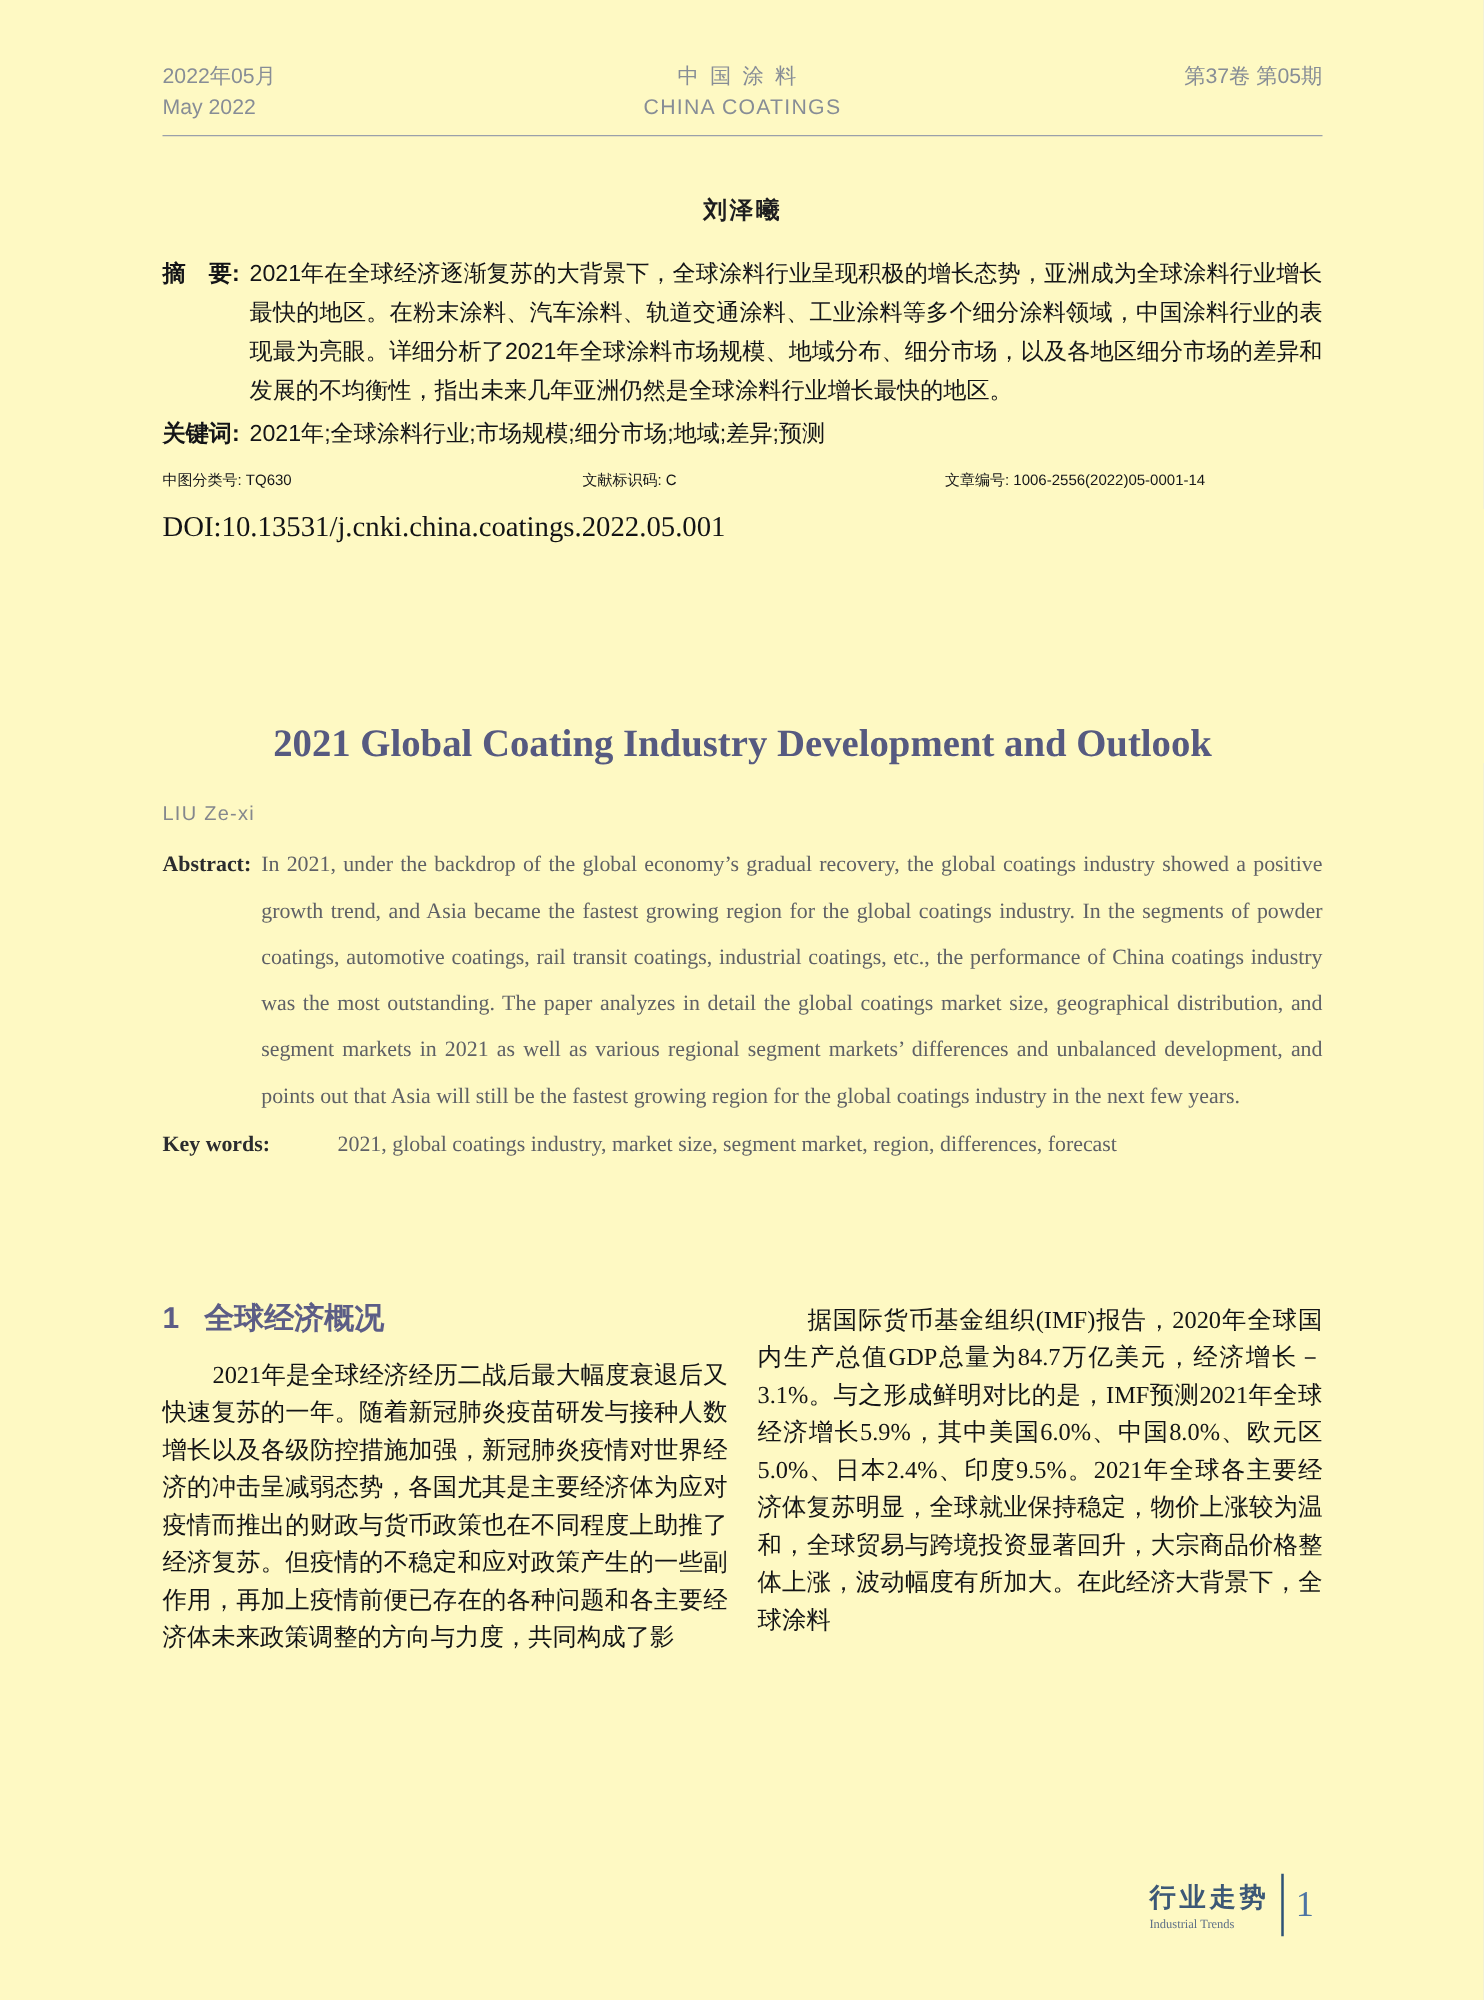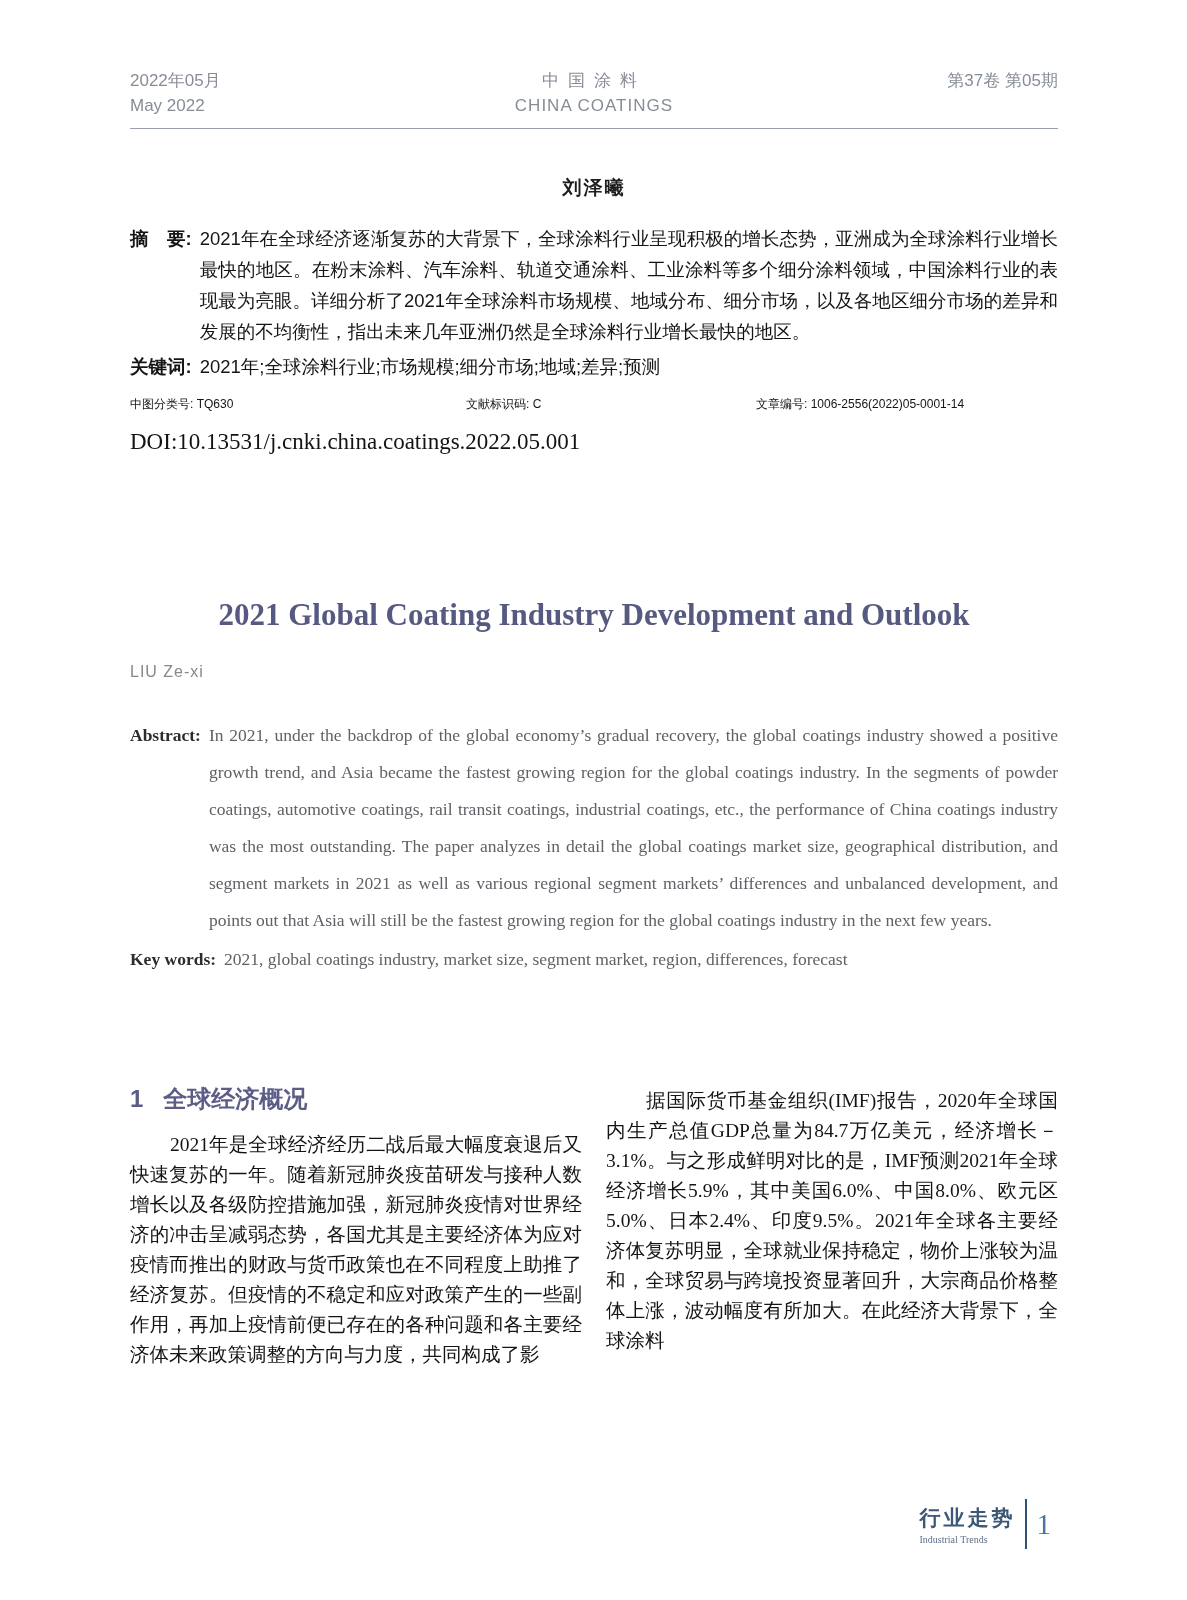--- a/index.html
+++ b/index.html
@@ -1,20 +1,20 @@
 <!DOCTYPE html>
 <html><head>
 <meta charset="utf-8">
 <style>
   * { margin:0; padding:0; box-sizing:border-box; }
   html,body { background:#e8e8e8; }
   .page {
-    width:1187px; height:1600px; margin:0 auto; background:#ffffff;
+    width:1187px; height:1600px; margin:0 auto; background:#fef9c3;
     position:relative; overflow:hidden;
-    padding:68px 129px 0 130px;
+    padding:48px 129px 0 130px;
     font-family:"Liberation Sans", sans-serif; color:#17181a;
   }
   
   .pg-header { display:flex; border-bottom:1px solid #9aa1aa; padding-bottom:10px; }
   .h-col { width:33.33%; font-size:17px; line-height:25px; color:#878d96; }
   .h-left { text-align:left; }
   .h-center { text-align:center; }
   .h-right { text-align:right; }
   .h-center .l1 { letter-spacing:9px; }
   .h-center .l2 { letter-spacing:1px; }
@@ -32,25 +32,25 @@
   .meta-text { flex:1; }
   .keywords-row { margin-top:4px; }
   .class-row { display:flex; margin-top:7px; font-size:12px; line-height:30px; color:#141518;align-items:center; }
   .class-row .seg1 { width:336px; }
   .class-row .seg2 { width:290px; }
   .class-row .seg3 { flex:1; }
   .doi-line { margin-top:10px; font-family:"Liberation Serif", serif; font-size:23px; color:#121315; }
   
   .title-en { margin-top:142px; text-align:center; font-family:"Liberation Serif", serif; font-size:31px; font-weight:bold; color:#565a80; }
   .author-en { margin-top:30px; text-align:left; font-size:16px; color:#85888d; letter-spacing:1px; }
-  .en-meta { margin-top:36px; }
+  .en-meta { margin-top:12px; }
   .en-row { display:flex; font-family:"Liberation Serif", serif; font-size:17.5px; line-height:37px; color:#5f6166; text-align:justify; }
   .en-label { font-weight:bold; color:#2b2c2e; white-space:pre; margin-right:8px; flex:0 0 auto; }
   .en-text { flex:1; }
-  .kw-en { margin-top:2px; }
+  .kw-en { margin-top:2px;gap:46px; }
   
   .body-cols { display:flex; gap:24px; margin-top:106px; }
   .col { flex:1; font-family:"Liberation Serif", serif; font-size:19.5px; line-height:30px; color:#131416; text-align:justify; }
   .sec-heading { display:flex; gap:20px; font-family:"Liberation Sans", sans-serif; font-size:24px; line-height:30px; font-weight:bold; color:#5c5d86; margin-bottom:16px; }
   .col p { margin:0; }
   .indent { text-indent:2.05em; }
   .col-right { padding-top:2px; }
   
   .page-footer { position:absolute; top:1499px; right:136px; display:flex; align-items:center; }
   .footer-names { text-align:left; margin-right:9px; }

